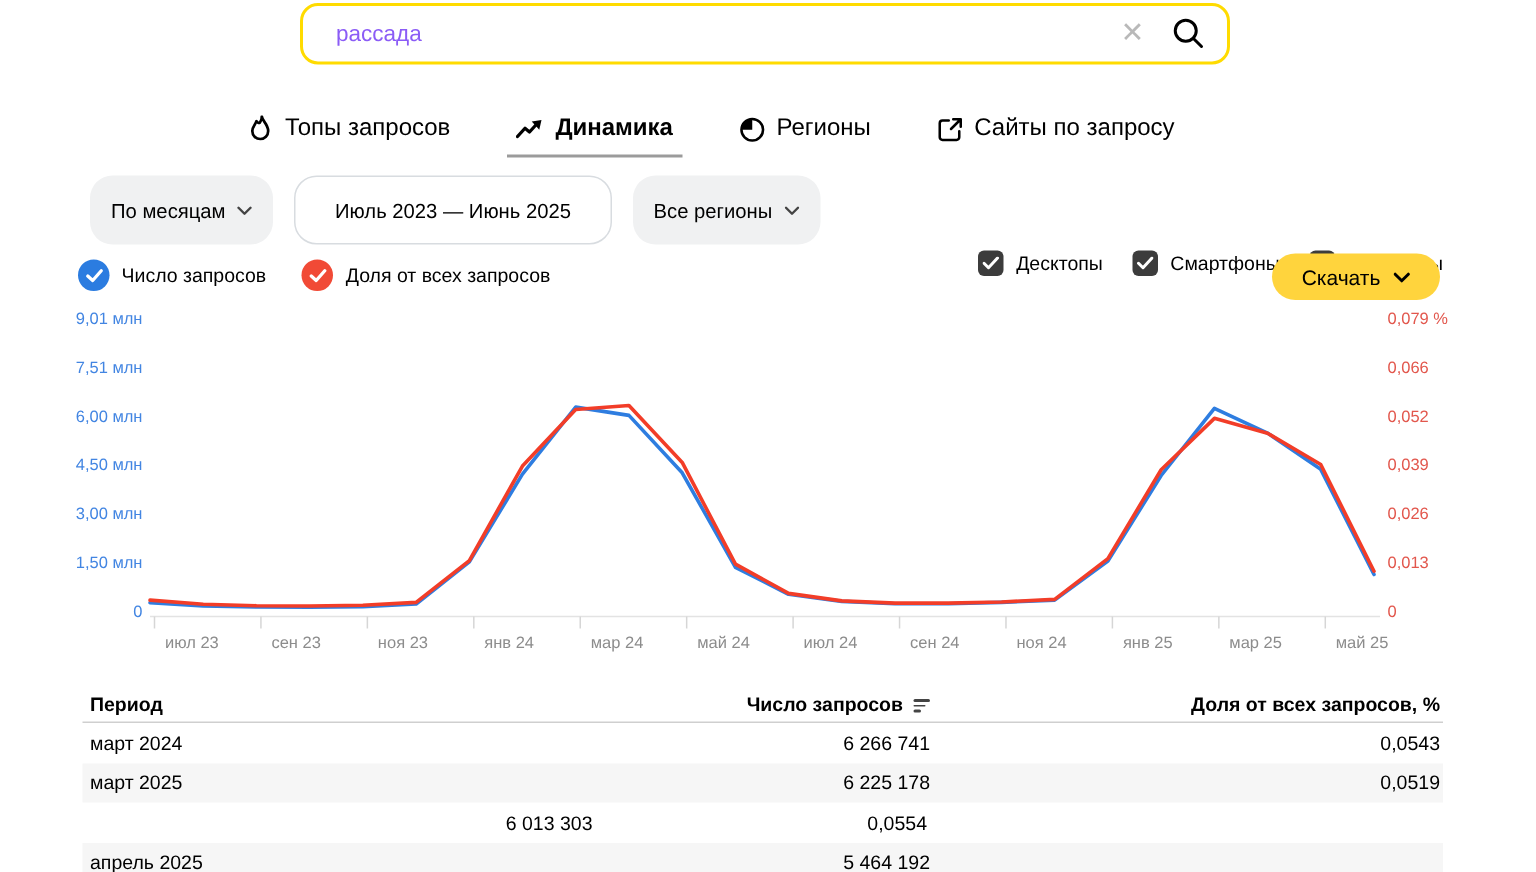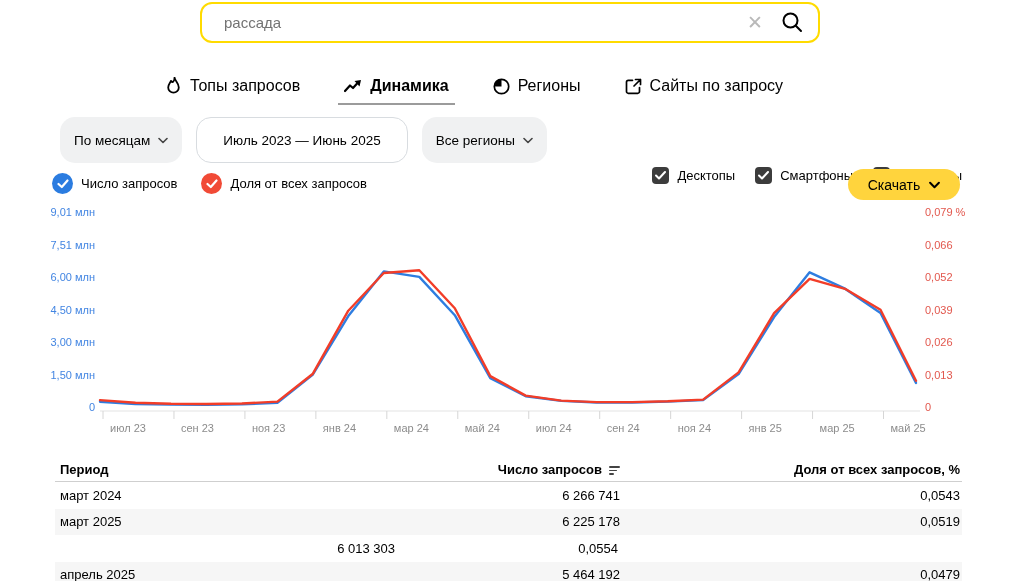--- a/index.html
+++ b/index.html
@@ -4,21 +4,21 @@
 <style>
   * { margin:0; padding:0; box-sizing:border-box; }
   html,body { width:1024px; height:581px; overflow:hidden; background:#fff;
     font-family:"Liberation Sans","DejaVu Sans",sans-serif; color:#000; }
 
   
   .search-wrap { position:absolute; left:200px; top:2px; width:620px; height:41px;
     border:2px solid #ffdb00; border-radius:12px; background:#fff;
     display:flex; align-items:center; padding:0 14px 0 22px; }
   .search-input { flex:1; border:none; outline:none; font-size:15px;
-    font-family:"Liberation Sans","DejaVu Sans",sans-serif; color:#737373; background:transparent; }
+    font-family:"Liberation Sans","DejaVu Sans",sans-serif; color:#8b5cf6; background:transparent; }
   .clear-x { color:#b9b9b9; font-size:19px; line-height:1; cursor:pointer; margin-right:18px; }
 
   
   .tabs { position:absolute; left:0; top:73px; width:948px; display:flex;
     justify-content:center; gap:40px; }
   .tab { display:flex; align-items:center; gap:8px; font-size:16px; font-weight:500;
     padding:4px 2px 10px 2px; position:relative; cursor:pointer; }
   .tab.active { font-weight:700; }
   .tab.active::after { content:""; position:absolute; left:-4px; right:-4px; bottom:0;
     height:2px; background:#9b9b9b; }
@@ -250,16 +250,15 @@
         <div class="c2">6 225 178</div>
         <div class="c3">0,0519</div>
       </div>
       <div class="trow">
         <div class="c2">6 013 303</div>
         <div class="c3">0,0554</div>
       </div>
       <div class="trow">
         <div class="c1">апрель 2025</div>
         <div class="c2">5 464 192</div>
-        <div class="c3">0,0479</div>
       </div>
     </div>
 </div>
 
 </body></html>

